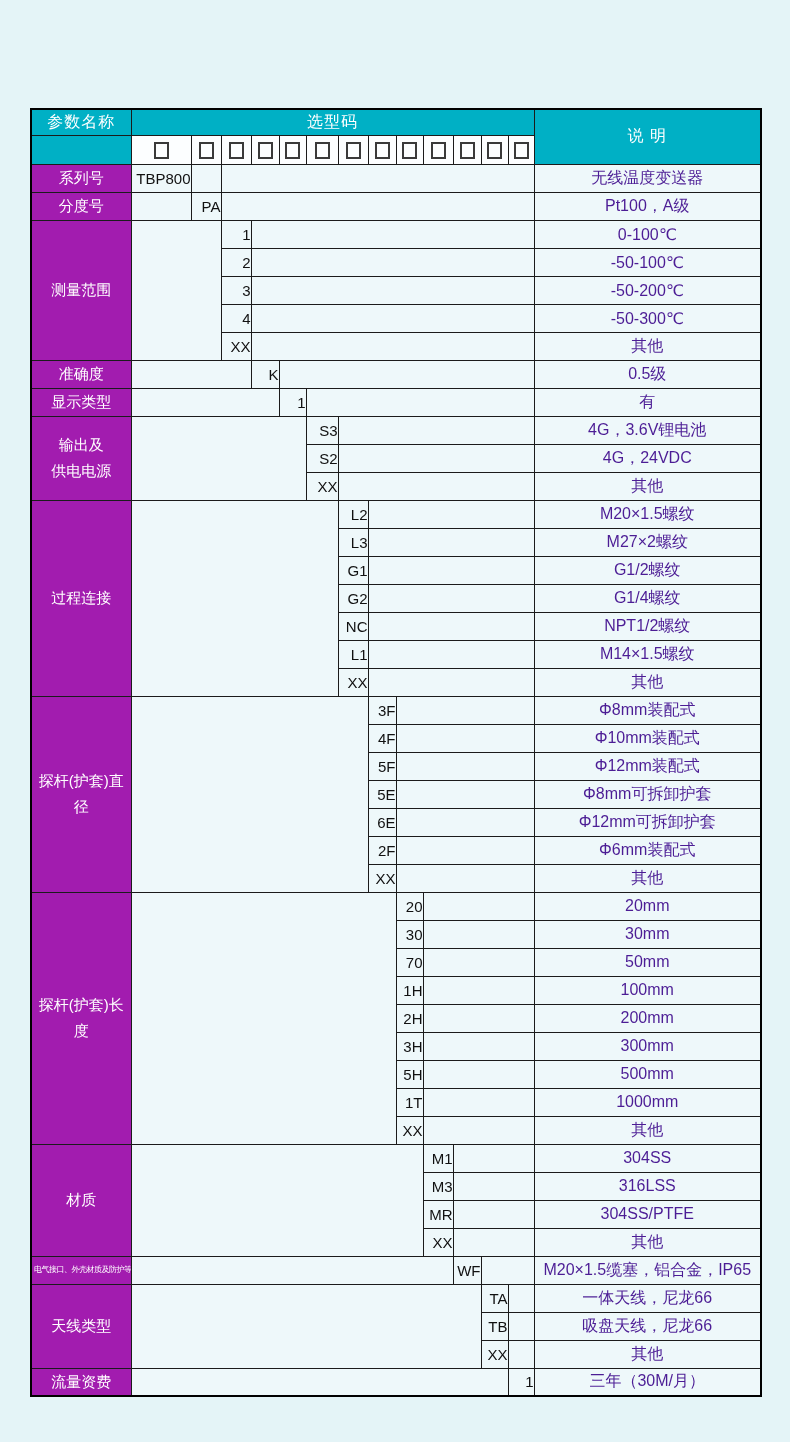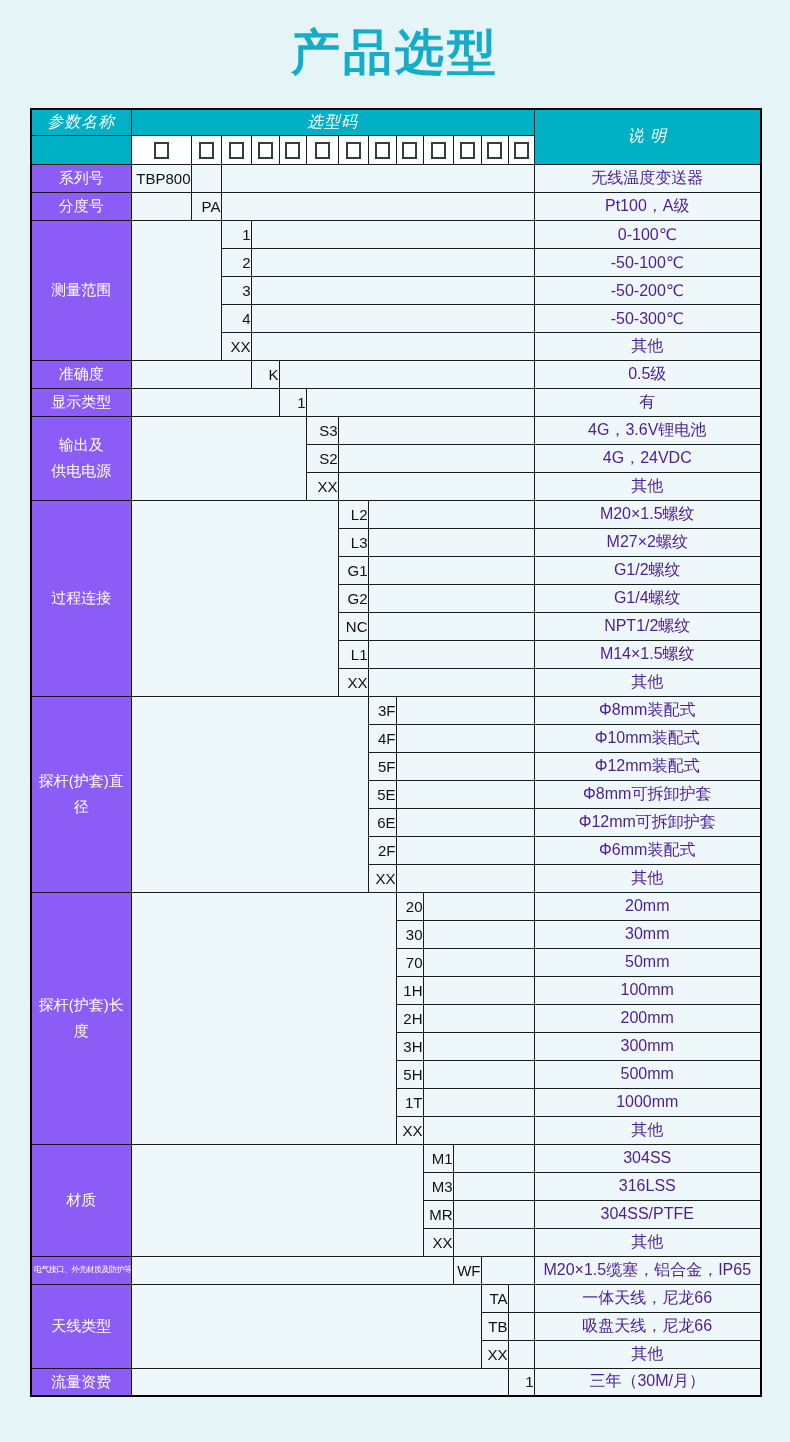--- a/index.html
+++ b/index.html
@@ -7,41 +7,40 @@
   .page{position:relative;width:790px;height:1442px;background:#e4f4f7;overflow:hidden;}
   .title{position:absolute;top:20px;left:0;width:100%;text-align:center;
          font-size:49px;font-weight:bold;color:#14adc9;letter-spacing:3px;}
   table.sel{position:absolute;left:30px;top:108px;width:731px;
             border-collapse:collapse;table-layout:fixed;
             border:2px solid #000;}
   table.sel td,table.sel th{border:1px solid #1b1b1b;padding:0;overflow:hidden;
             font-weight:normal;}
   .teal{background:#00b0c5;color:#ffffff;}
   th.teal{font-size:16px;letter-spacing:1px;}
-  .label-cell{background:#8b5cf6;color:#ffffff;font-size:15px;text-align:center;
+  .label-cell{background:#a21caf;color:#ffffff;font-size:15px;text-align:center;
               vertical-align:middle;white-space:pre-line;line-height:1.75;}
   .label-cell.small{font-size:8px;letter-spacing:-0.5px;white-space:nowrap;
                     text-align:left;padding:0 2px;line-height:1.2;}
   .cell{background:#eef8fa;}
   .code-cell{background:#eef8fa;color:#111;font-size:15px;text-align:right;
              vertical-align:middle;}
   .desc-cell{background:#eef8fa;color:#4c1d95;font-size:16px;text-align:center;
              vertical-align:middle;}
   .cb-cell{background:#fcfeff;text-align:center;vertical-align:middle;}
   .checkbox{display:inline-block;width:11px;height:13px;border:2px solid #3a3a3a;
             background:transparent;vertical-align:middle;}
-  tr.hdr1{height:26px;font-style:italic;}
+  tr.hdr1{height:26px;}
   tr.hdr2{height:29px;}
   tr.data{height:28px;}
 </style>
 </head>
 <body>
 
 <div class="page">
-  <div class="title">产品选型</div>
   <table class="sel">
     <colgroup>
         <col style="width: 100px;">
         <col style="width: 60px;">
         <col style="width: 30px;">
         <col style="width: 30px;">
         <col style="width: 28px;">
         <col style="width: 27px;">
         <col style="width: 32px;">
         <col style="width: 30px;">

